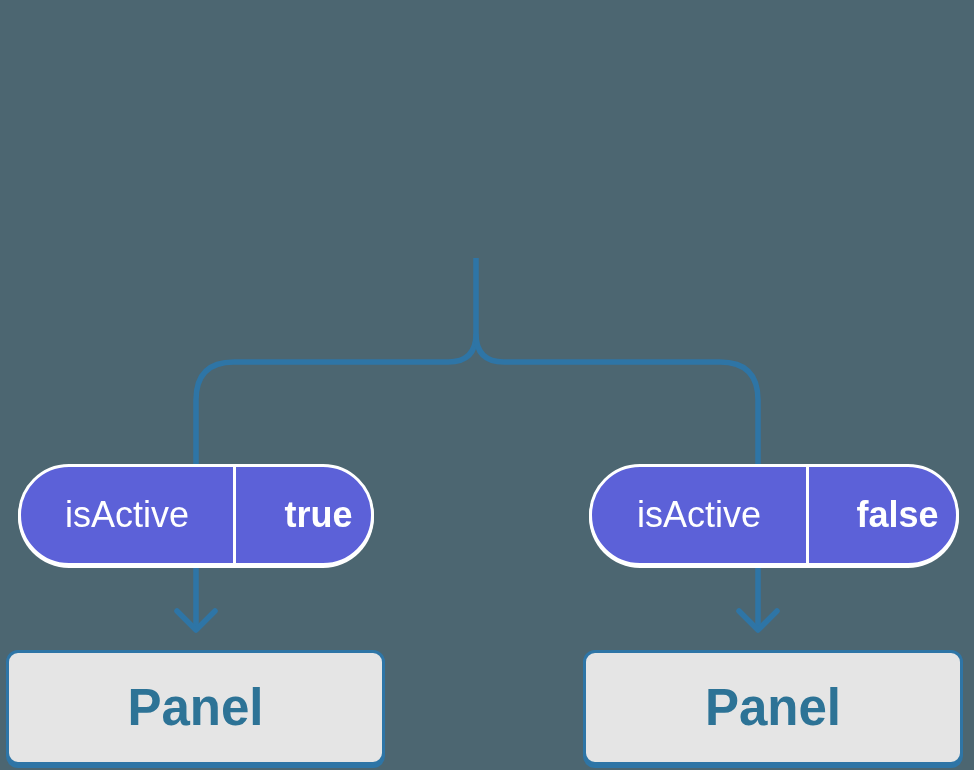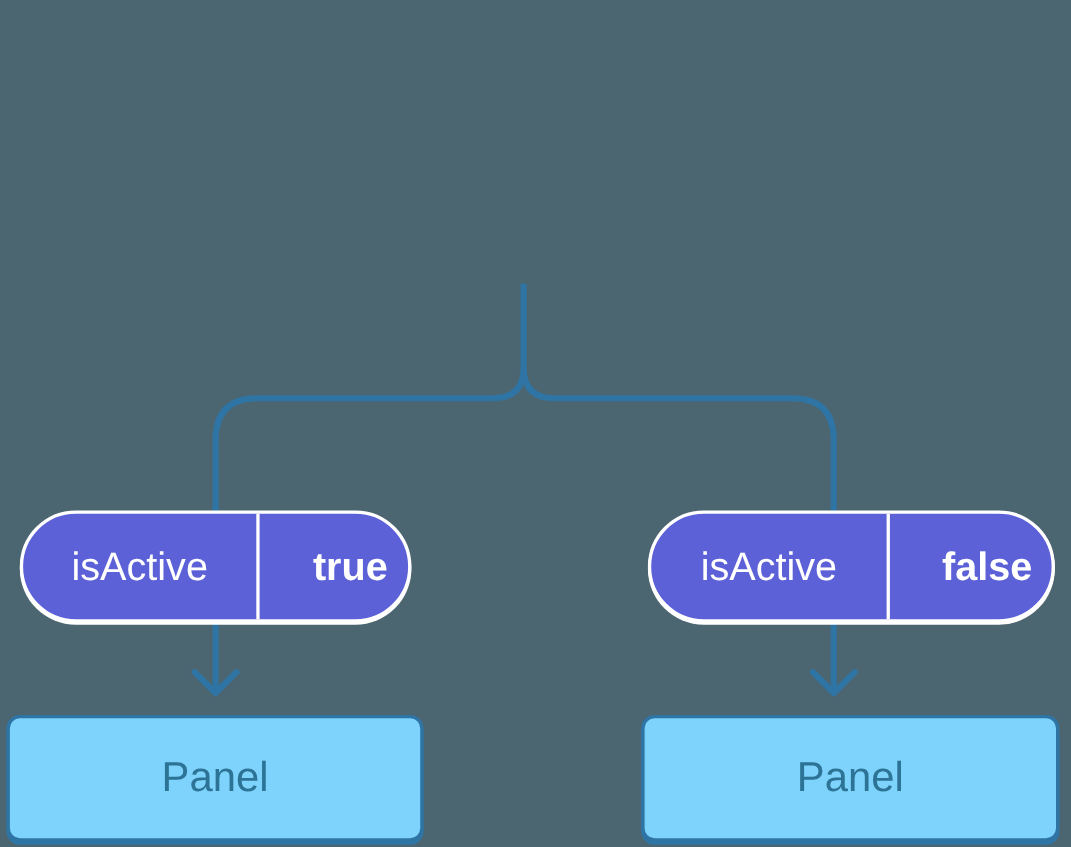--- a/index.html
+++ b/index.html
@@ -83,27 +83,27 @@
     display:flex;align-items:center;justify-content:center;font-weight:bold;
   }
   #prop-left{left:18px;top:464px;width:356px;}
   #prop-left .seg-name{width:212px;}
   #prop-right{left:589px;top:464px;width:370px;}
   #prop-right .seg-name{width:214px;}
 
   .panel{
     position:absolute;
     top:650px;height:115px;
-    background:#7dd3fc;
+    background:#e5e5e5;
     border:3px solid var(--line);
     border-radius:12px;
     box-shadow:0 3px 0 var(--line);
     box-sizing:border-box;
     display:flex;align-items:center;justify-content:center;
-    font-size:38px;font-weight:400;
+    font-size:51px;font-weight:700;
     color:var(--node-text);
   }
   #panel-left{left:6px;width:379px;}
   #panel-right{left:583px;width:380px;}
 </style>
 </head>
 <body>
 
 <div class="stage">
 

